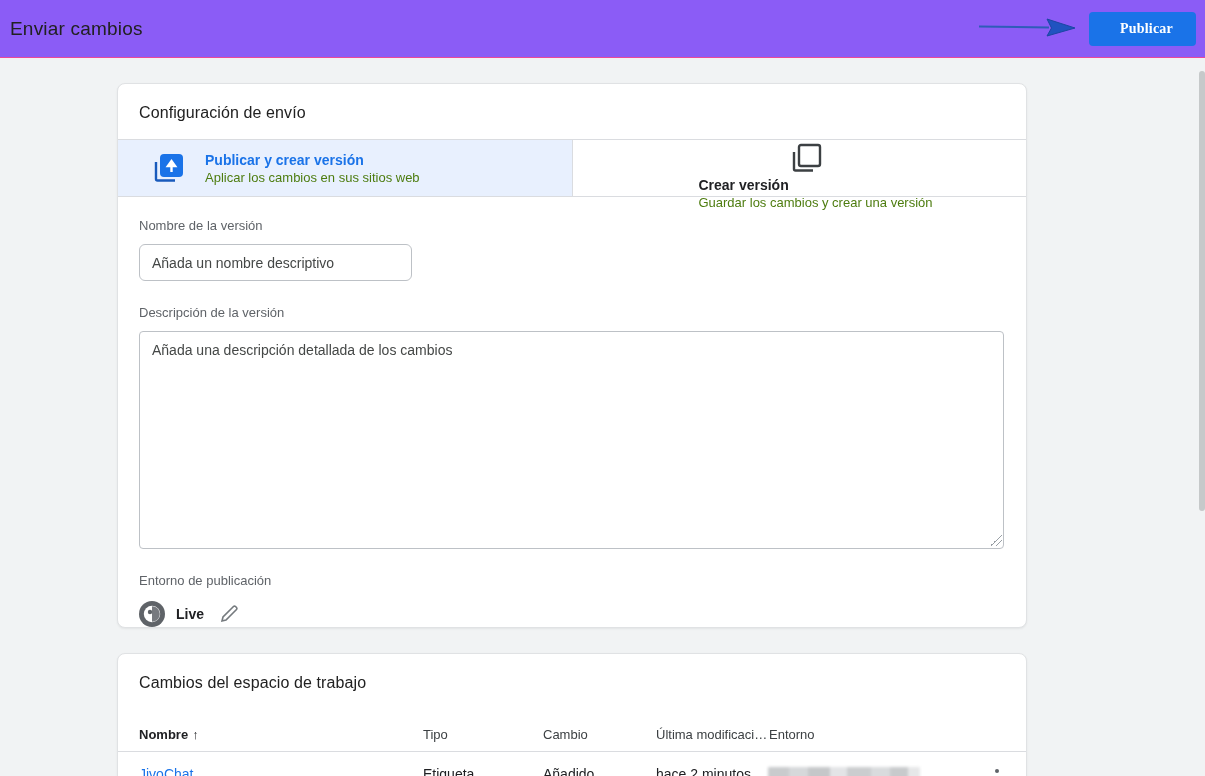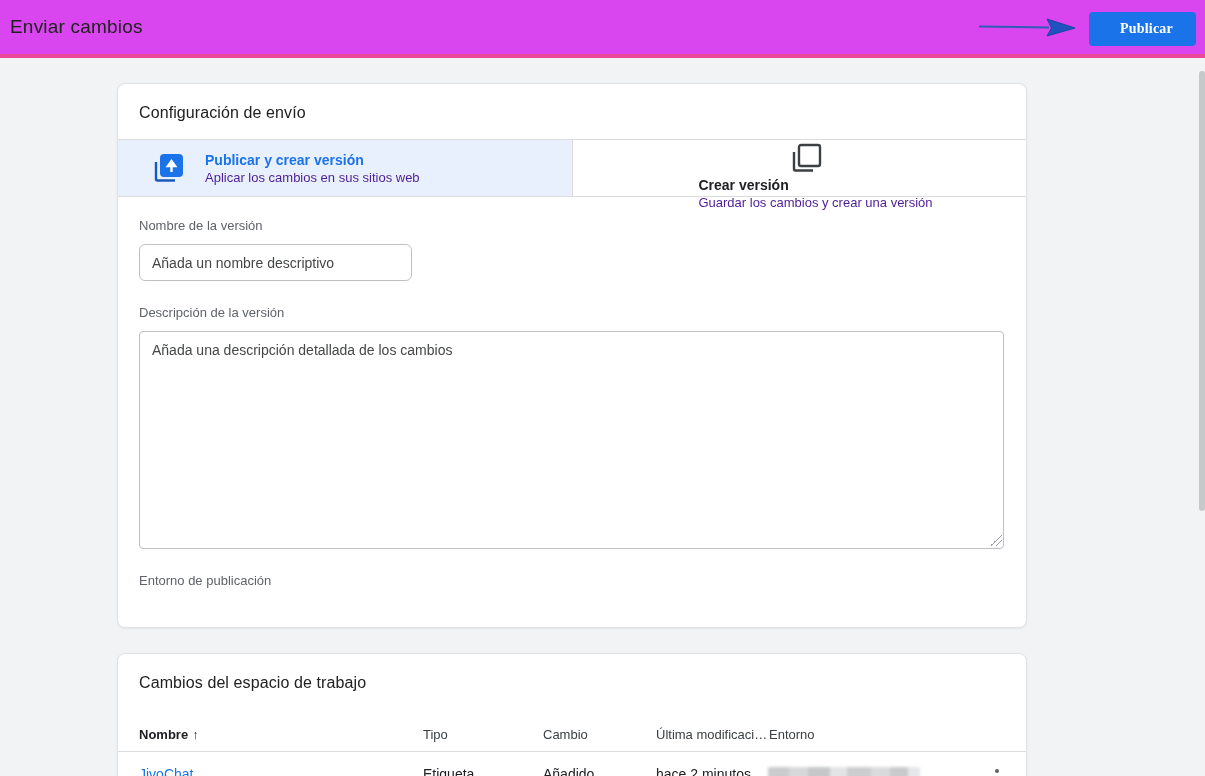--- a/index.html
+++ b/index.html
@@ -4,21 +4,21 @@
 <style>
   * { box-sizing: border-box; margin: 0; padding: 0; }
   html, body {
     width: 1205px; height: 776px; overflow: hidden;
     font-family: "Liberation Sans", sans-serif;
     background: #f1f3f4;
   }
   
   .topbar {
     position: absolute; top: 0; left: 0; width: 1205px; height: 58px;
-    background: #d946ef; border-bottom: 4px solid #ec4899;
+    background: #8b5cf6; border-bottom: 1px solid #ec4899;
     display: flex; align-items: center;
   }
   .page-title {
     margin-left: 10px; font-size: 19px; color: #212121; letter-spacing: .2px;
   }
   .topbar-right { position: absolute; right: 9px; top: 0; height: 58px; display: flex; align-items: center; }
   .annot-arrow { margin-right: 8px; margin-top: -6px; }
   .publish-btn {
     width: 107px; height: 34px; border: none; border-radius: 4px;
     background: #1a73e8; color: #ffffff; font-size: 14px; font-weight: bold;
@@ -44,21 +44,21 @@
     padding: 20px 21px 17px 21px; font-size: 16px; color: #212121; letter-spacing: .1px;
   }
   
   .tiles { display: flex; border-top: 1px solid #dadce0; border-bottom: 1px solid #dadce0; height: 58px; }
   .tile { flex: 1 1 50%; display: flex; align-items: center; padding-left: 32px; cursor: pointer; }
   .tile.selected { background: #e8f0fe; }
   .tile + .tile { border-left: 1px solid #dadce0; flex-direction: column; }
   .tile-icon { width: 36px; height: 36px; margin-right: 19px; flex: 0 0 auto; }
   .tile-title { font-size: 14px; font-weight: bold; color: #202124; line-height: 18px; }
   .tile.selected .tile-title { color: #1a73e8; }
-  .tile-sub { font-size: 13px; color: #4c1d95; line-height: 17px; }
+  .tile-sub { font-size: 13px; color: #4d7c0f; line-height: 17px; }
   
   .card-body { padding: 21px 21px 0 21px; }
   .field-label { font-size: 13px; color: #5f6368; margin-bottom: 11px; }
   .name-input {
     width: 273px; height: 37px; border: 1px solid #bdc1c6; border-radius: 6px;
     padding: 16px 12px; font-size: 14px; color: #202124; background: #fff;
     font-family: "Liberation Sans", sans-serif; outline: none;
   }
   .name-input::placeholder, .desc-area::placeholder { color: #444746; opacity: 1; }
   .desc-area {
@@ -150,20 +150,32 @@
     <div class="field-label">Nombre de la versión</div>
     <input class="name-input" type="text" placeholder="Añada un nombre descriptivo" style="">
     <div class="gap-24"></div>
     <div class="field-label">Descripción de la versión</div>
     <div class="desc-wrap">
       <textarea class="desc-area" placeholder="Añada una descripción detallada de los cambios" style=""></textarea>
       <div class="resize-grip"></div>
     </div>
     <div class="gap-24"></div>
     <div class="field-label">Entorno de publicación</div>
+    <div class="env-row">
+      <svg class="env-badge" viewBox="0 0 26 26">
+        <circle cx="13" cy="13" r="13" fill="#5f6368"></circle>
+        <circle cx="13" cy="13" r="8.2" fill="#ffffff"></circle>
+        <path d="M13 5.2 a7.8 7.8 0 0 1 0 15.6 z" fill="#5f6368" opacity=".85"></path>
+        <circle cx="11" cy="11" r="2.2" fill="#5f6368"></circle>
+      </svg>
+      <div class="env-name">Live</div>
+      <svg class="pencil" viewBox="0 0 18 18">
+        <path d="M2 16 l1-4 L13.5 1.5 a1.4 1.4 0 0 1 2 0 l1 1 a1.4 1.4 0 0 1 0 2 L6 15 z" fill="none" stroke="#757a7e" stroke-width="1.6"></path>
+      </svg>
+    </div>
   </div>
 </div>
 
 <div class="card" id="card-workspace">
   <div class="card-title">Cambios del espacio de trabajo</div>
 
   <div class="table-header">
     <div class="th th-nombre">
       <span>Nombre</span><span class="sort-arrow">↑</span>
     </div>

